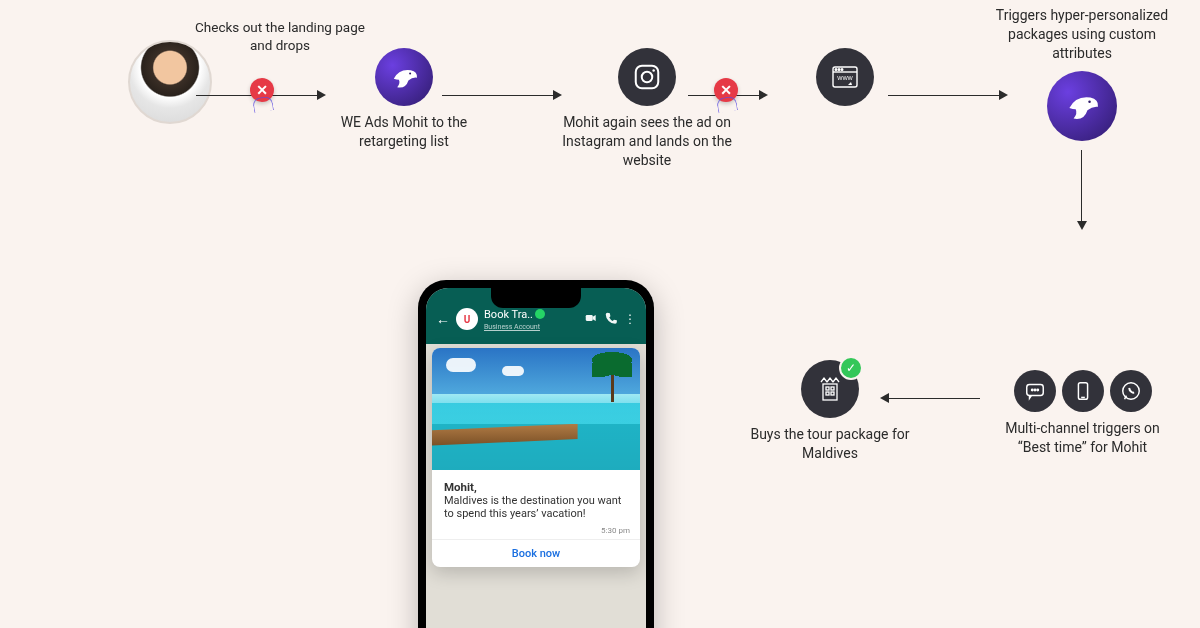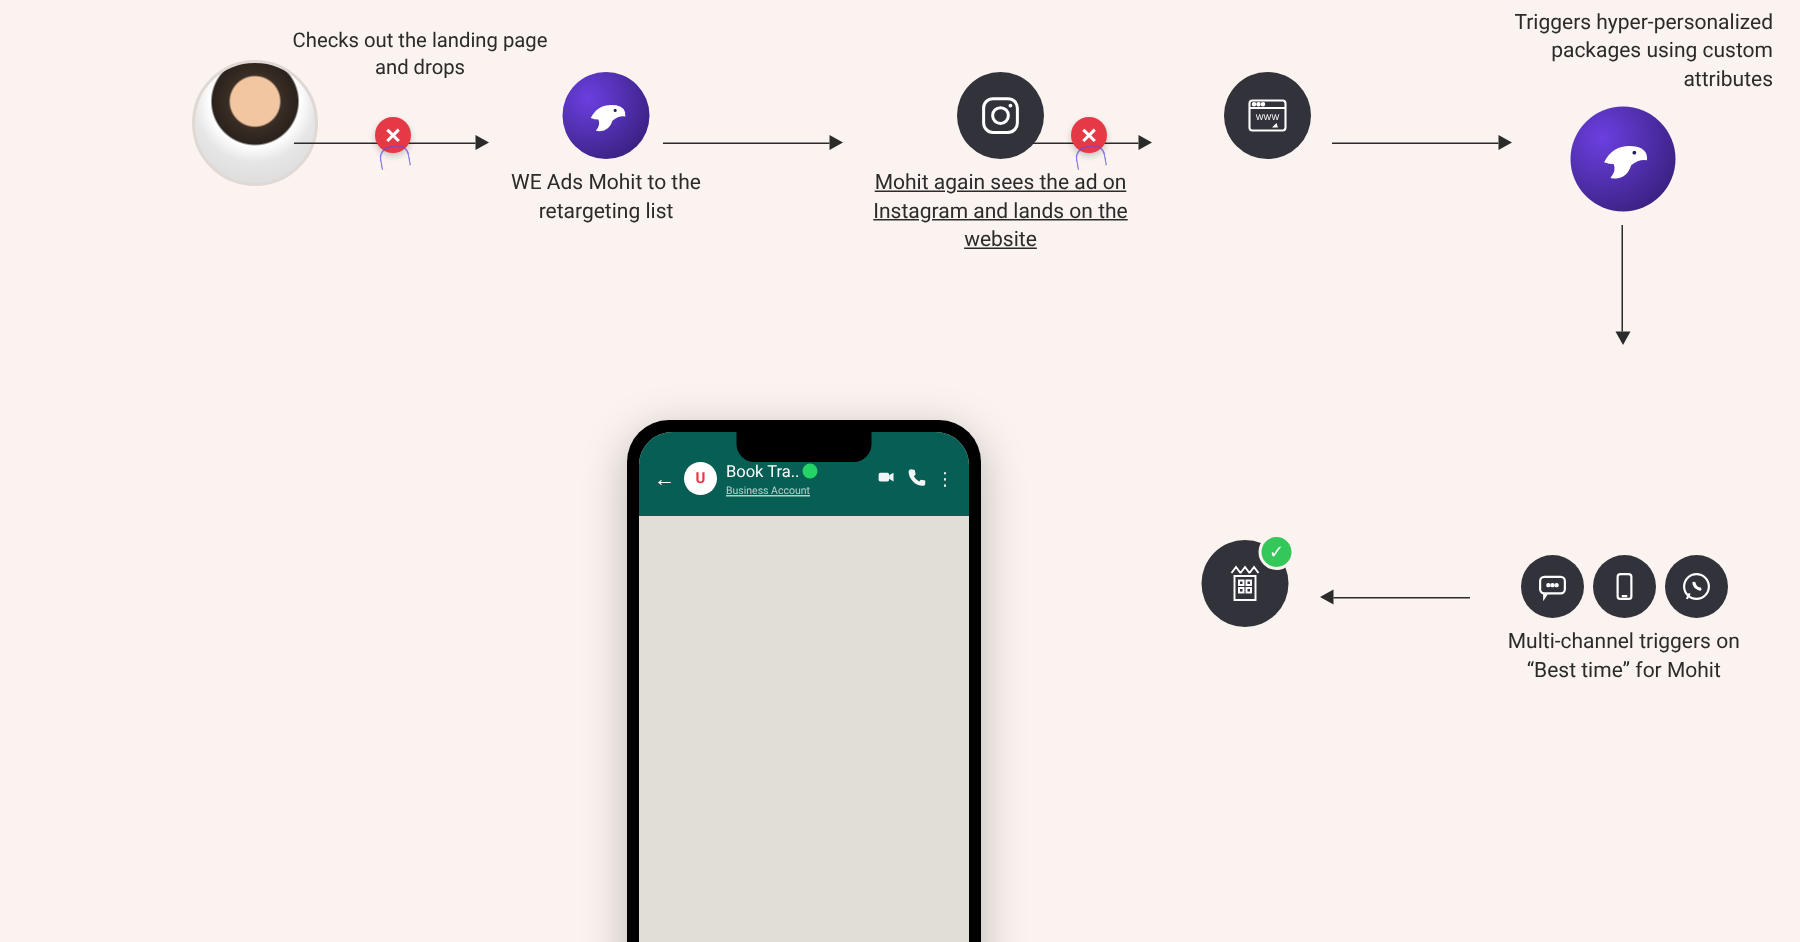--- a/index.html
+++ b/index.html
@@ -14,21 +14,20 @@
   }
 
   .node {
     position: absolute;
     text-align: center;
     font-size: 14px;
     line-height: 1.35;
   }
   .caption-top {
     margin-bottom: 8px;
-    text-align: right;
   }
   .caption-bottom {
     margin-top: 7px;
     max-width: 190px;
     margin-left: auto;
     margin-right: auto;
   }
 
   .circle {
     width: 58px;
@@ -309,21 +308,21 @@
     </div>
   </div>
   <div class="caption-bottom"><span>WE Ads Mohit to the retargeting list</span></div>
 </div>
 
 <div class="arrow horizontal" style="left:442px; top:90px; width:120px;">
   <div class="line"></div>
     <div class="head-r"></div>
 </div>
 
-<div class="node" style="left:572px; top:48px; width:190px;text-decoration:underline;">
+<div class="node" style="left:552px; top:48px; width:190px;">
   <div class="circle dark-circle">
     <svg width="30" height="30" viewBox="0 0 24 24" fill="none" stroke="#fff" stroke-width="1.6">
       <rect x="3" y="3" width="18" height="18" rx="5"></rect>
       <circle cx="12" cy="12" r="4.2"></circle>
       <circle cx="17.3" cy="6.7" r="1" fill="#fff" stroke="none"></circle>
     </svg>
   </div>
   <div class="caption-bottom"><span>Mohit again sees the ad on Instagram and lands on the website</span></div>
 </div>
 
@@ -409,20 +408,21 @@
         <rect x="10" y="12" width="14" height="16"></rect>
         <rect x="13" y="15" width="3" height="3"></rect>
           <rect x="18" y="15" width="3" height="3"></rect>
         <rect x="13" y="20" width="3" height="3"></rect>
           <rect x="18" y="20" width="3" height="3"></rect>
         <path d="M8 10 l3 -4 l3 4 M14 10 l3 -4 l3 4 M20 10 l3 -4 l3 4"></path>
       </svg>
     </div>
     <div class="check-badge" style="right:-4px; top:-4px;">✓</div>
   </div>
+  <div class="caption-bottom"><span>Buys the tour package for Maldives</span></div>
 </div>
 
 <div class="phone">
   <div class="screen">
     <div class="notch"></div>
     <div class="wa-header">
       <span class="back">←</span>
       <span class="av">
           <span>U</span>
         </span>
@@ -438,14 +438,28 @@
           </svg>
       </span>
       <span class="hi">
         <svg width="14" height="14" viewBox="0 0 24 24" fill="#fff">
             <path d="M6 3 q-3 0 -3 3 q0 6 5 11 q5 5 11 5 q3 0 3 -3 l0 -3 l-5 -1 l-2 2 q-4 -2 -6 -6 l2 -2 l-1 -5 z"></path>
           </svg>
       </span>
       <span class="hi">⋮</span>
     </div>
 
+    <div class="bubble">
+      <div class="hero">
+        <div class="cloud" style="left:14px; top:10px;"></div>
+        <div class="cloud" style="left:70px; top:18px; width:22px; height:10px;"></div>
+        <div class="palm"></div>
+        <div class="pier"></div>
+      </div>
+      <div class="txt">
+        <b>Mohit,</b><br>
+        <span>Maldives is the destination you want to spend this years’ vacation!</span>
+      </div>
+      <div class="time"><span>5:30 pm</span></div>
+      <div class="cta"><span>Book now</span></div>
+    </div>
   </div>
 </div>
 
 </body></html>

